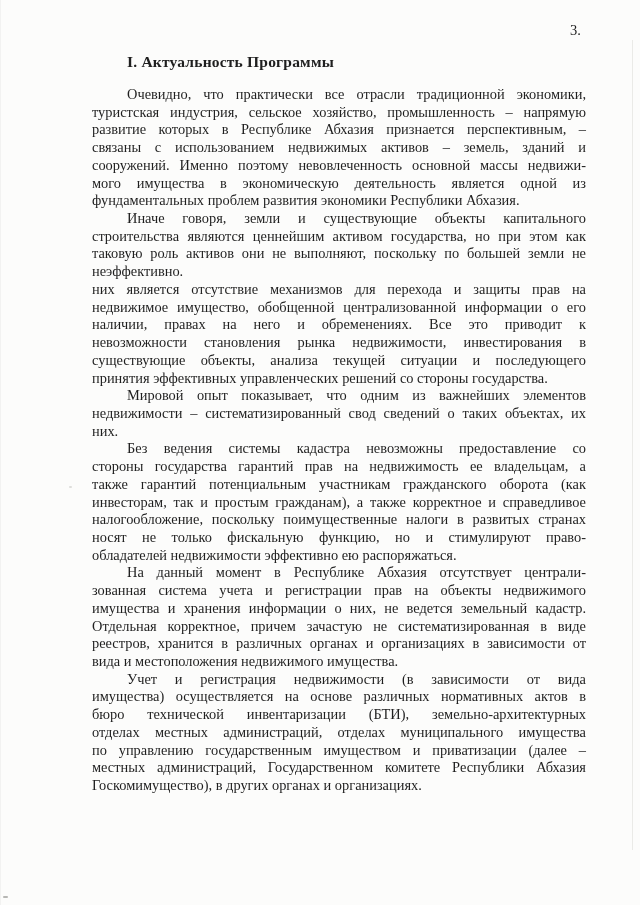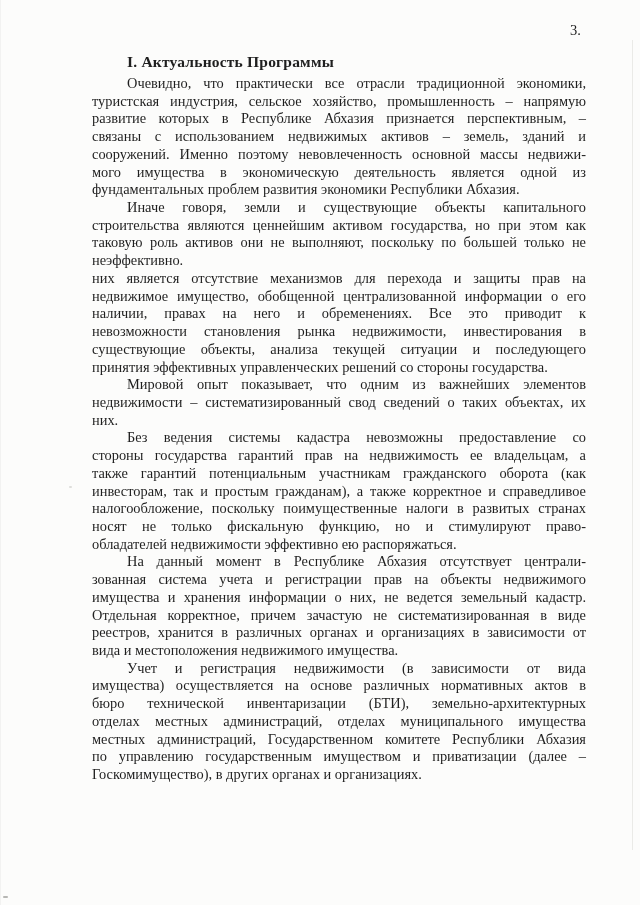--- a/index.html
+++ b/index.html
@@ -27,21 +27,21 @@
   .content {
     position: absolute;
     left: 92px;
     top: 53px;
     width: 494px;
   }
   .heading {
     font-size: 15.5px;
     font-weight: bold;
     line-height: 18px;
-    margin: 0 0 4px 35px;
+    margin: 0 0 15px 35px;
     letter-spacing: 0.2px;
   }
   .para { margin: 0; }
   .line {
     font-size: 14.4px;
     height: 17.72px;
     line-height: 17.72px;
     text-align: justify;
     text-align-last: justify;
     white-space: normal;
@@ -91,21 +91,21 @@
           <div class="line">туристская индустрия, сельское хозяйство, промышленность – напрямую</div>
           <div class="line">развитие которых в Республике Абхазия признается перспективным, –</div>
           <div class="line">связаны с использованием недвижимых активов – земель, зданий и</div>
           <div class="line">сооружений. Именно поэтому невовлеченность основной массы недвижи-</div>
           <div class="line">мого имущества в экономическую деятельность является одной из</div>
           <div class="line final">фундаментальных проблем развития экономики Республики Абхазия.</div>
         </div>
         <div class="para">
           <div class="line first">Иначе говоря, земли и существующие объекты капитального</div>
           <div class="line">строительства являются ценнейшим активом государства, но при этом как</div>
-          <div class="line">таковую роль активов они не выполняют, поскольку по большей только не</div>
+          <div class="line">таковую роль активов они не выполняют, поскольку по большей земли не</div>
           <div class="line final">неэффективно.</div>
         </div>
         <div class="para">
           <div class="line">них является отсутствие механизмов для перехода и защиты прав на</div>
           <div class="line">недвижимое имущество, обобщенной централизованной информации о его</div>
           <div class="line">наличии, правах на него и обременениях. Все это приводит к</div>
           <div class="line">невозможности становления рынка недвижимости, инвестирования в</div>
           <div class="line">существующие объекты, анализа текущей ситуации и последующего</div>
           <div class="line final">принятия эффективных управленческих решений со стороны государства.</div>
         </div>
@@ -129,22 +129,22 @@
           <div class="line">имущества и хранения информации о них, не ведется земельный кадастр.</div>
           <div class="line">Отдельная корректное, причем зачастую не систематизированная в виде</div>
           <div class="line">реестров, хранится в различных органах и организациях в зависимости от</div>
           <div class="line final">вида и местоположения недвижимого имущества.</div>
         </div>
         <div class="para">
           <div class="line first">Учет и регистрация недвижимости (в зависимости от вида</div>
           <div class="line">имущества) осуществляется на основе различных нормативных актов в</div>
           <div class="line">бюро технической инвентаризации (БТИ), земельно-архитектурных</div>
           <div class="line">отделах местных администраций, отделах муниципального имущества</div>
+          <div class="line">по управлению государственным имуществом и приватизации (далее –</div>
           <div class="line">местных администраций, Государственном комитете Республики Абхазия</div>
-          <div class="line">по управлению государственным имуществом и приватизации (далее –</div>
           <div class="line final">Госкомимущество), в других органах и организациях.</div>
         </div>
       </div>
   </div>
 
   <div class="edge-left"></div>
   <div class="edge-right"></div>
   <div class="speck-bottom-left"></div>
   <div class="speck-mid-left"></div>
 </div>

